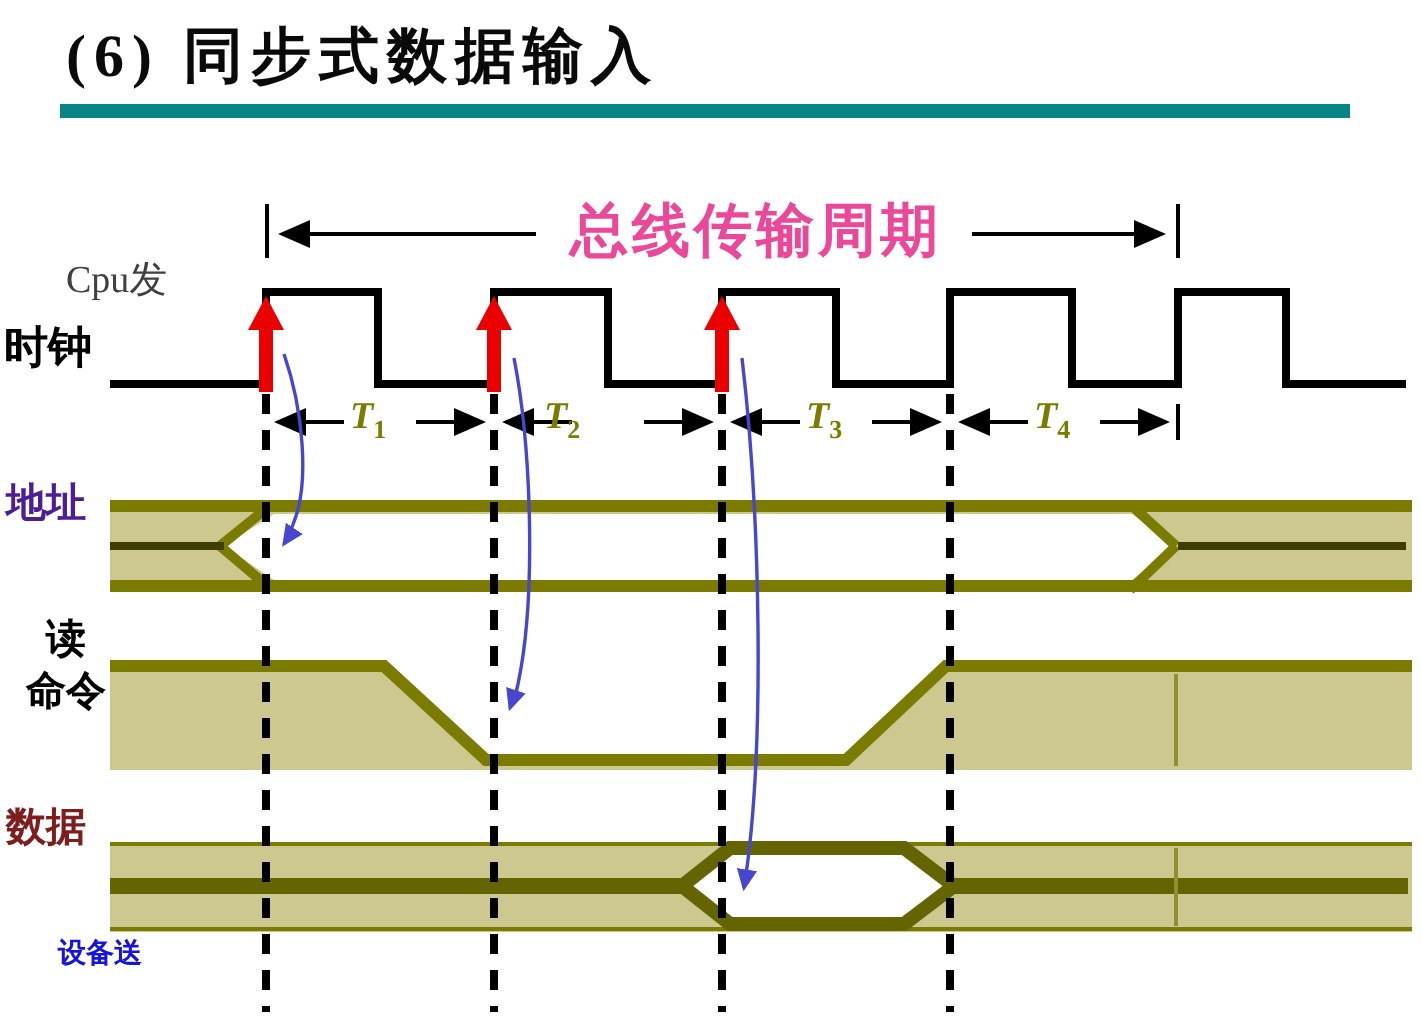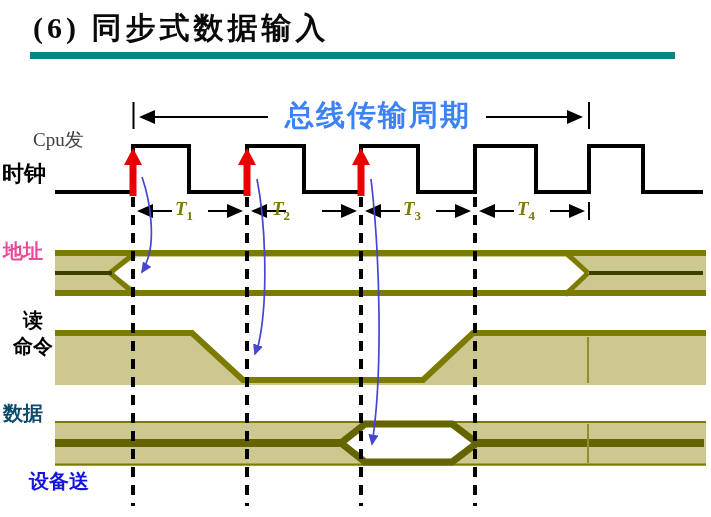--- a/index.html
+++ b/index.html
@@ -8,29 +8,29 @@
     font-family:"Liberation Serif","DejaVu Serif",serif;overflow:hidden;
   }
   .abs{position:absolute;}
   #title-text{
     left:33px;top:8px;font-size:30px;font-weight:bold;color:#0a0a0a;
     letter-spacing:4px;white-space:nowrap;
   }
   #title-rule{left:30px;top:52px;width:645px;height:7px;background:#088484;}
   #cycle-label{
     left:270px;top:96px;width:216px;text-align:center;font-size:29px;
-    font-weight:bold;color:#3b82f6;letter-spacing:2px;white-space:nowrap;
+    font-weight:bold;color:#ec4899;letter-spacing:2px;white-space:nowrap;
   }
   #cpu-label{left:33px;top:127px;font-size:19px;color:#404040;}
   #clock-label{left:2px;top:159px;font-size:22px;font-weight:bold;color:#000;}
-  #address-label{left:3px;top:238px;font-size:20px;font-weight:bold;color:#ec4899;}
+  #address-label{left:3px;top:238px;font-size:20px;font-weight:bold;color:#4c1d95;}
   #read-label{left:6px;top:307px;width:54px;text-align:center;font-size:20px;
     font-weight:bold;color:#000;line-height:26px;}
-  #data-label{left:3px;top:400px;font-size:20px;font-weight:bold;color:#0c4a6e;}
-  #device-label{left:29px;top:468px;font-size:20px;font-weight:bold;color:#1414dd;}
+  #data-label{left:3px;top:400px;font-size:20px;font-weight:bold;color:#7f1d1d;}
+  #device-label{left:29px;top:468px;font-size:14px;font-weight:bold;color:#1414dd;}
   .tlabel{
     position:absolute;top:198px;width:30px;color:#7b7b00;
     font-weight:bold;font-style:italic;font-size:19px;
   }
   .tlabel sub{font-size:13px;font-style:normal;}
   svg{position:absolute;left:0;top:0;}
 </style>
 </head>
 <body>
 

